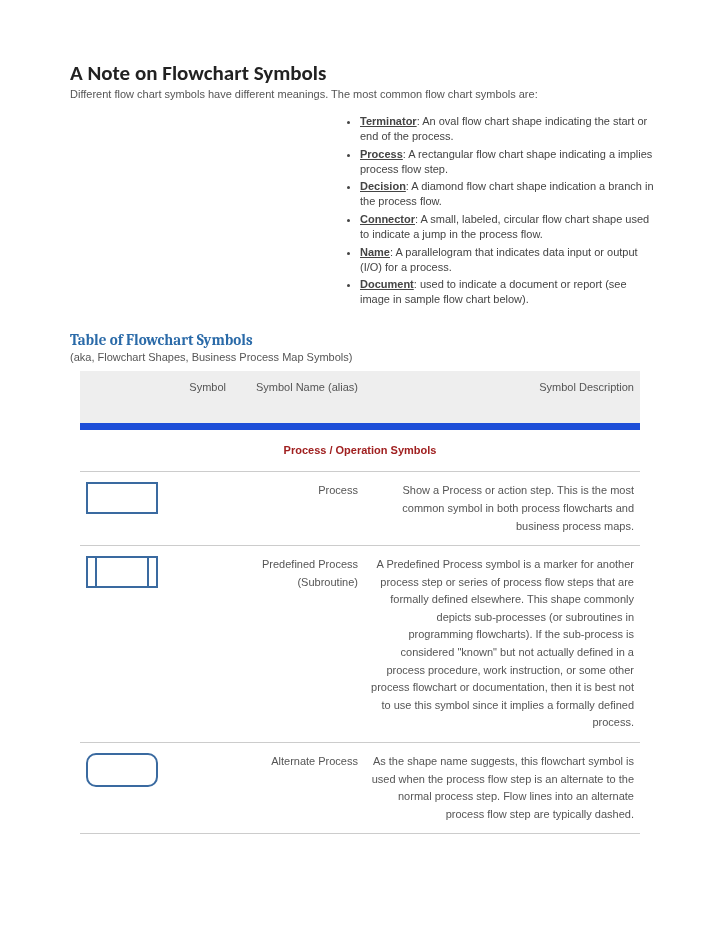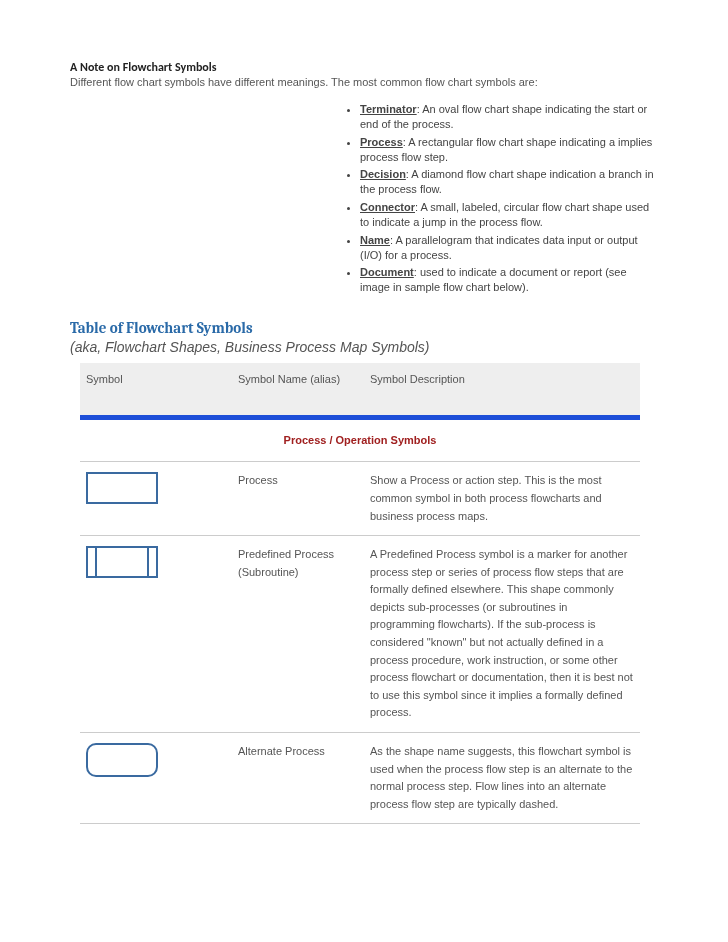--- a/index.html
+++ b/index.html
@@ -7,21 +7,21 @@
     padding: 60px 70px 40px 70px;
     font-family: Verdana, Geneva, sans-serif;
     font-size: 11px;
     color: #444;
     width: 728px;
     box-sizing: border-box;
     background: #fff;
   }
   h1 {
     font-family: Calibri, Arial, sans-serif;
-    font-size: 12px;
+    font-size: 21px;
     font-weight: bold;
     color: #222;
     margin: 0 0 2px 0;
   }
   .intro {
     font-size: 11px;
     color: #555;
     margin: 0 0 14px 0;
   }
   ul.defs {
@@ -38,50 +38,49 @@
     text-decoration: underline;
   }
   h2 {
     font-family: Cambria, Georgia, serif;
     font-size: 15px;
     color: #2a6aa8;
     font-weight: bold;
     margin: 0 0 2px 0;
   }
   .aka {
-    font-size: 14px;
+    font-size: 11px;
     color: #555;
     margin: 0 0 8px 0;
-    font-style: italic;
   }
   .tbl {
     width: 560px;
     margin-left: 10px;
     border-collapse: collapse;
   }
   .tbl td, .tbl th {
     vertical-align: top;
     padding: 10px 6px;
     font-size: 11px;
     color: #555;
     line-height: 1.6;
-    text-align: left;
+    text-align: right;
   }
   .tbl thead th {
     font-weight: normal;
     background: #eee;
     padding: 8px 6px 26px 6px;
   }
   .col-sym { width: 140px; }
   .col-name { width: 120px; }
   .section-hdr td {
     text-align: center;
     color: #a02020;
     font-weight: bold;
-    border-top: 5px solid #1d4ed8;
+    border-top: 7px solid #1d4ed8;
     border-bottom: 1px solid #ccc;
     padding: 12px 6px;
   }
   .row td {
     border-bottom: 1px solid #ccc;
   }
   .sym-cell {
     padding-top: 14px;
   }
   svg { display: block; }

